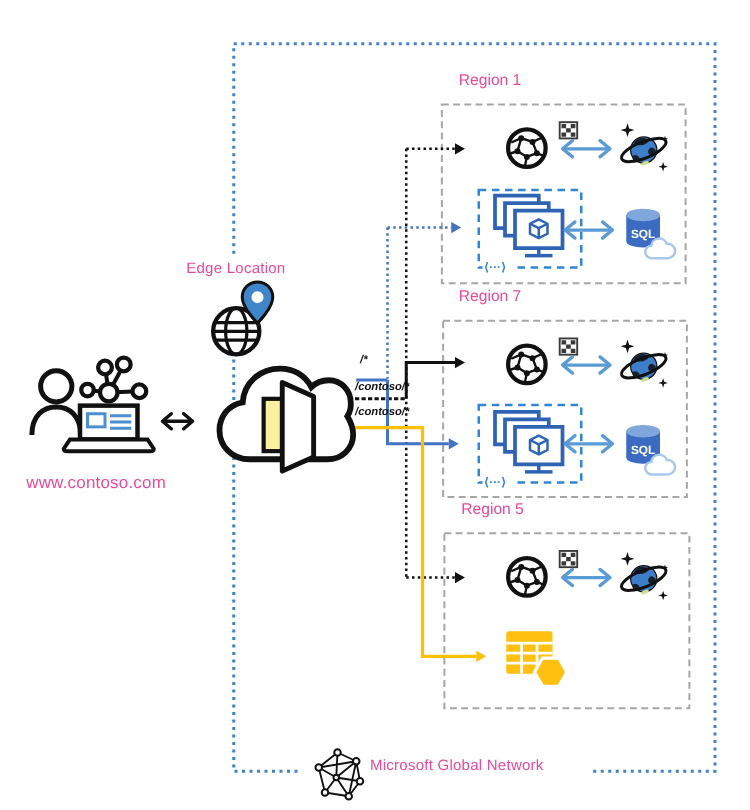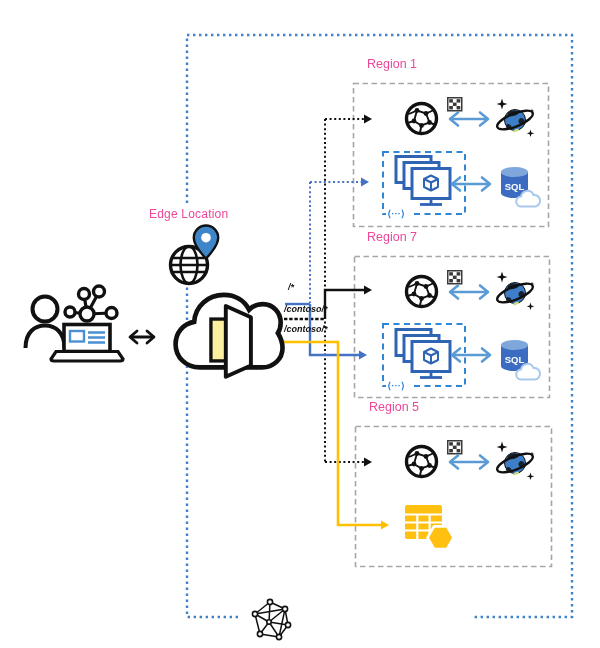--- a/index.html
+++ b/index.html
@@ -228,20 +228,22 @@
   <use href="#g-webglobe" xlink:href="#g-webglobe" x="404" y="444"></use>
   <use href="#g-checkered" xlink:href="#g-checkered" x="447" y="440"></use>
   <use href="#g-bluearrow" xlink:href="#g-bluearrow" x="444" y="453"></use>
   <use href="#g-planet" xlink:href="#g-planet" x="494" y="440"></use>
   <use href="#g-storage" xlink:href="#g-storage" x="403" y="503"></use>
 
   <use href="#g-mesh" xlink:href="#g-mesh" x="250" y="598"></use>
 </svg>
 
 <span class="lbl lbl-big" style="left:149px;top:207px;">Edge Location</span>
+<span class="lbl lbl-big" style="left:21px;top:378px;font-size:13.5px;">www.contoso.com</span>
 <span class="lbl lbl-region" style="left:367px;top:57px;">Region 1</span>
 <span class="lbl lbl-region" style="left:367px;top:230px;">Region 7</span>
 <span class="lbl lbl-region" style="left:369px;top:400px;">Region 5</span>
 <span class="lbl lbl-route" style="left:288px;top:282px;">/*</span>
 <span class="lbl lbl-route" style="left:284px;top:304px;">/contoso/*</span>
 <span class="lbl lbl-route" style="left:284px;top:324px;">/contoso/*</span>
+<span class="lbl lbl-big" style="left:296px;top:605px;">Microsoft Global Network</span>
 
 </div>
 
 </body></html>

